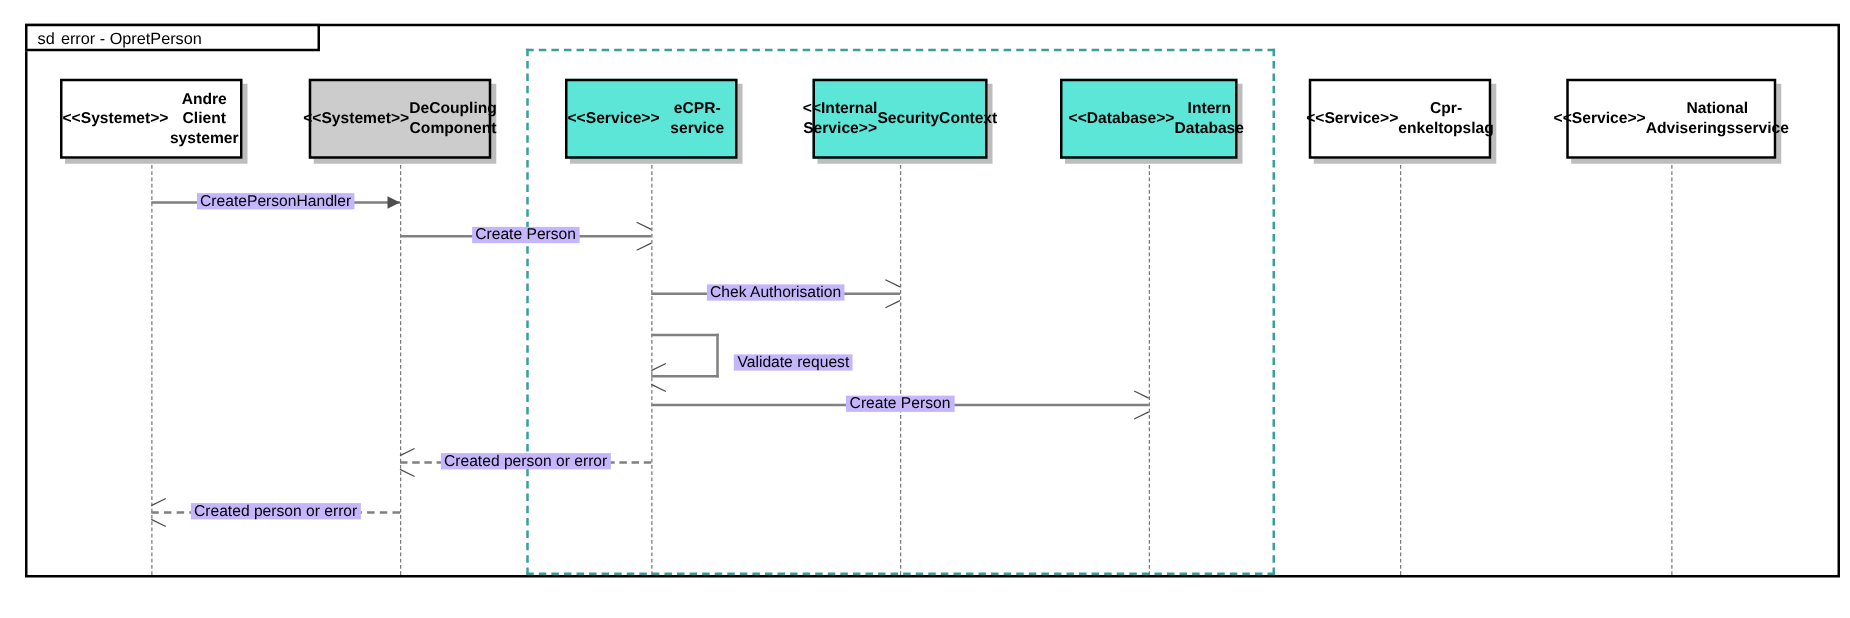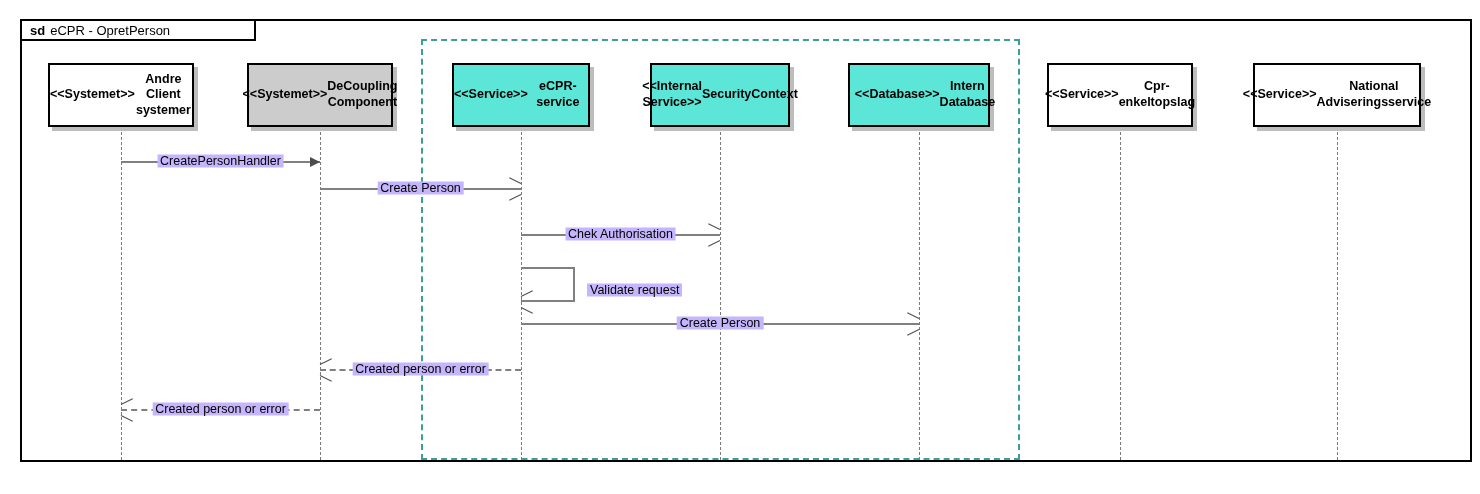--- a/index.html
+++ b/index.html
@@ -40,21 +40,21 @@
     box-sizing: border-box;
     background: #ffffff;
     font-size: 13px;
     color: #000000;
     display: flex;
     align-items: center;
     padding: 0 8px;
     white-space: nowrap;
   }
   .sd-tab .kw {
-    font-weight: bold;
+    font-weight: normal;
     margin-right: 5px;
   }
 
   
   .region-box {
     position: absolute;
     box-sizing: border-box;
     border: 2px dashed #3a9e99;
     background: transparent;
   }
@@ -230,16 +230,16 @@
       <div class="msg dashed" style="left: 320px; top: 369px; width: 201px;"></div>
       <div class="ah open-left" style="left: 320px; top: 364px;"></div>
       <div class="msg-label" style="left: 420.5px; top: 375px;">Created person or error</div>
       <div class="msg dashed" style="left: 121px; top: 409px; width: 199px;"></div>
       <div class="ah open-left" style="left: 121px; top: 404px;"></div>
       <div class="msg-label" style="left: 220.5px; top: 415px;">Created person or error</div>
     </div>
 
   <div class="sd-tab">
     <span class="kw">sd</span>
-    <span>eCPR - OpretPerson</span>
+    <span>error - OpretPerson</span>
   </div>
 
 </div>
 
 </body></html>

